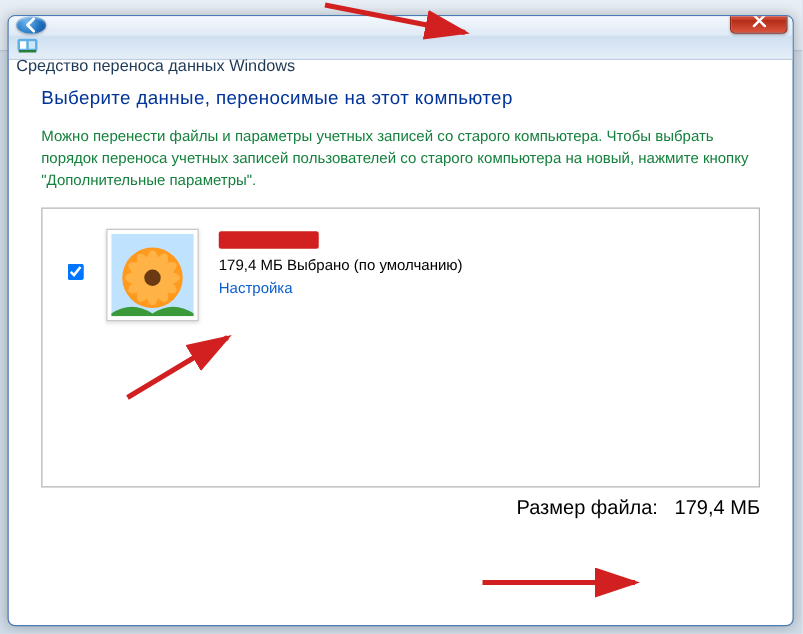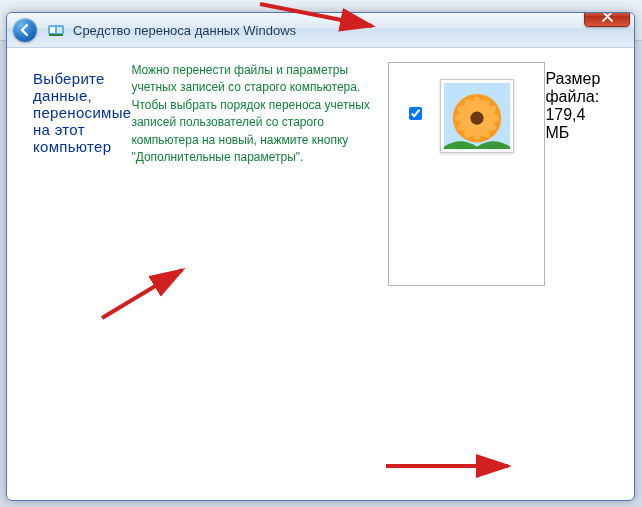--- a/index.html
+++ b/index.html
@@ -49,23 +49,24 @@
     box-shadow: 0 0 10px rgba(0,0,0,.25);
     display: flex;
     flex-direction: column;
     overflow: hidden;
   }
   .titlebar {
     height: 34px;
     background: linear-gradient(#f3f8fd, #dfe9f5 45%, #cfdff0 46%, #e4eef8);
     border-bottom: 1px solid #bfcfe1;
     display: flex;
-    align-items: center;
+    align-items: flex-start;
     padding: 0 6px;
     position: relative;
+    flex-direction: column;
   }
   .back {
     width: 24px; height: 24px;
     border-radius: 50%;
     background: radial-gradient(circle at 35% 30%, #6fb8ef, #1e6fc0 60%, #0c4f92);
     box-shadow: inset 0 1px 2px rgba(255,255,255,.6), 0 1px 2px rgba(0,0,0,.3);
     display: flex; align-items: center; justify-content: center;
     margin-right: 10px;
     color: #fff;
   }
@@ -91,21 +92,21 @@
     box-shadow: 0 1px 2px rgba(0,0,0,.3);
     display: flex;
     align-items: center;
     justify-content: center;
     color: #fff;
   }
   .client {
     flex: 1;
     padding: 14px 26px 2px 26px;
     display: flex;
-    flex-direction: row;
+    flex-direction: column;
   }
   h1.heading {
     color: #003399;
     font-weight: 400;
     font-size: 15px;
     margin: 8px 0 14px;
     letter-spacing: .3px;
   }
   .instr {
     color: #15803d;
@@ -231,20 +232,25 @@
               <ellipse rx="6" ry="20" fill="#ffb347" transform="rotate(30)"></ellipse>
               <ellipse rx="6" ry="20" fill="#ffb347" transform="rotate(60)"></ellipse>
               <ellipse rx="6" ry="20" fill="#ffb347" transform="rotate(90)"></ellipse>
               <ellipse rx="6" ry="20" fill="#ffb347" transform="rotate(120)"></ellipse>
               <ellipse rx="6" ry="20" fill="#ffb347" transform="rotate(150)"></ellipse>
             </g>
             <circle cx="30" cy="32" r="6" fill="#6b3a12"></circle>
             <path d="M0 58 Q15 48 30 58 Q45 48 60 58 L60 60 L0 60 Z" fill="#3a9a3a"></path>
           </svg>
         </div>
+        <div class="details">
+          <div class="redact"></div>
+          <div class="size-line">179,4 МБ Выбрано (по умолчанию)</div>
+          <span class="link">Настройка</span>
+        </div>
       </div>
     </div>
 
     <div class="footer">
       <div class="filesize">
         <span>Размер файла:</span>&nbsp;&nbsp;
         <span>179,4 МБ</span>
       </div>
     </div>
 

